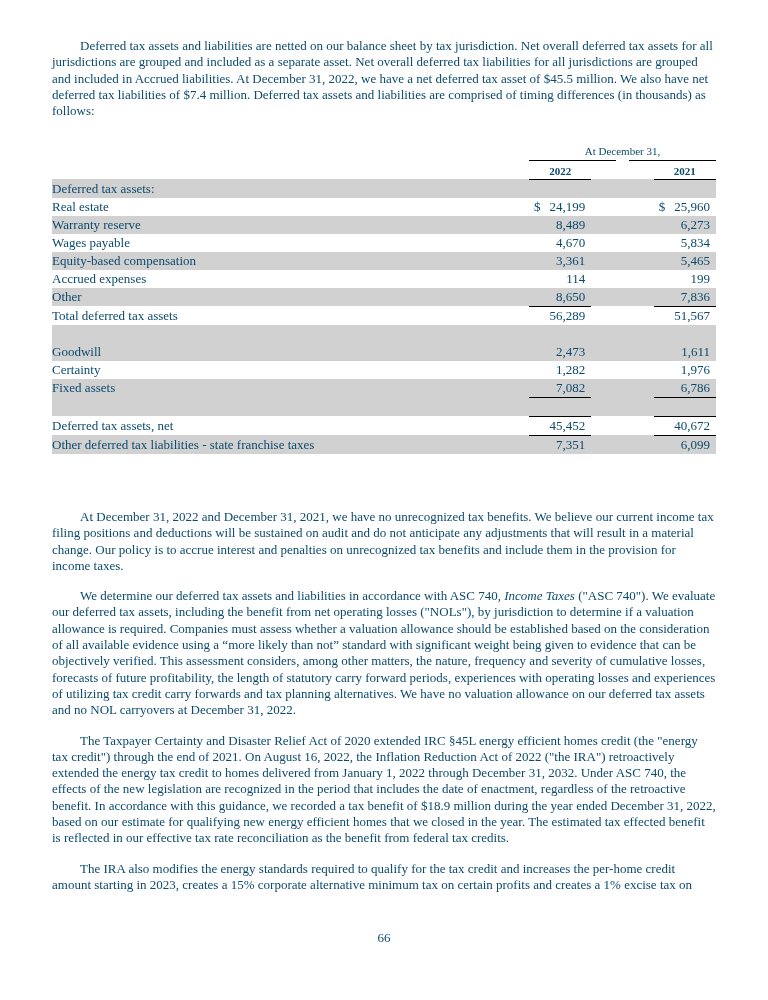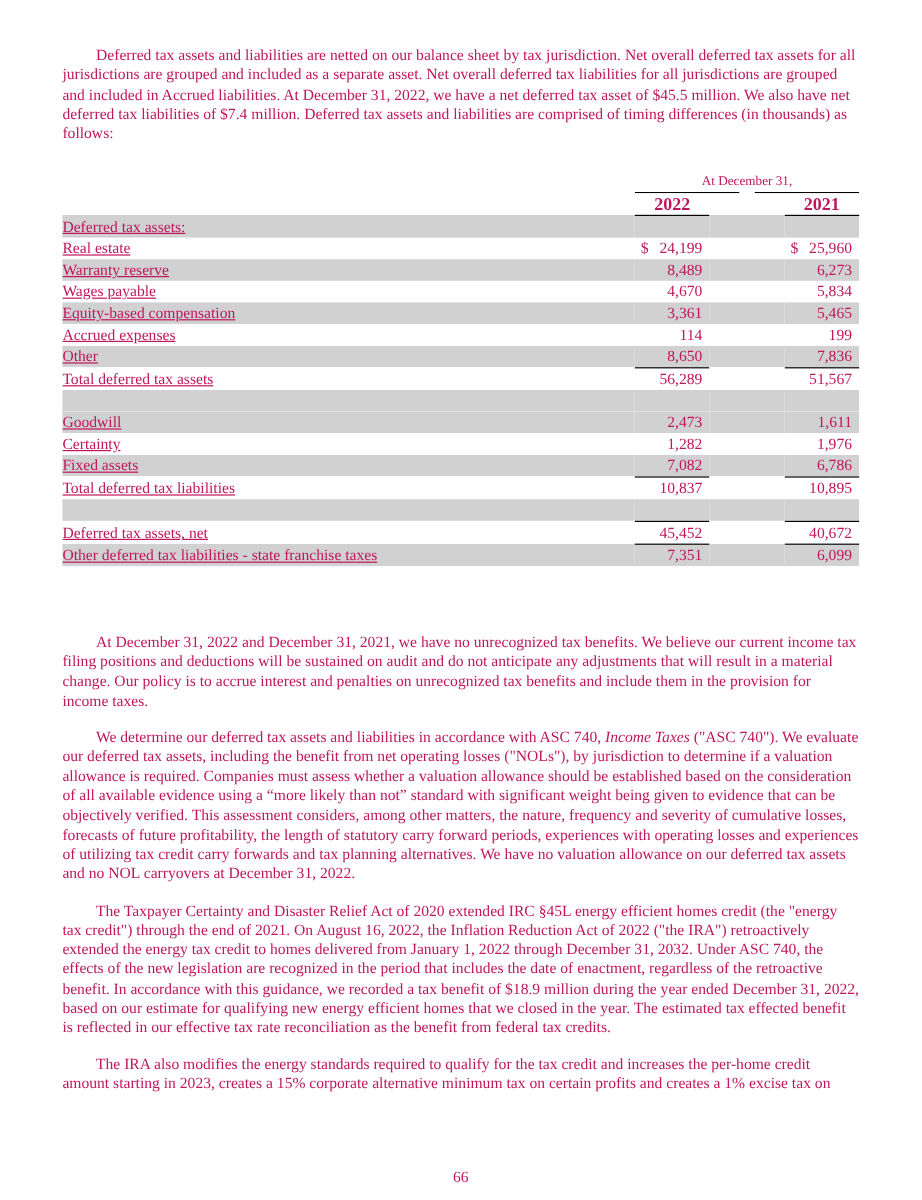--- a/index.html
+++ b/index.html
@@ -1,21 +1,21 @@
 <!DOCTYPE html>
 <html><head>
 <meta charset="utf-8">
 <style>
   html,body { margin:0; padding:0; background:#fff; }
   .page {
     position:relative;
     width:768px; height:1000px;
     background:#fff;
     font-family:"Liberation Serif", serif;
-    color:#be185d;
+    color:#0c4a6e;
     overflow:hidden;
   }
   .content {
     position:absolute;
     left:52px; top:38px;
     width:664px;
   }
   p.body-para {
     font-size:13px;
     line-height:16.3px;
@@ -33,21 +33,21 @@
   }
   .fin-table td {
     padding:0;
     height:18px;
     font-size:13px;
     line-height:18px;
     vertical-align:bottom;
     white-space:nowrap;
     overflow:hidden;
   }
-  td.lbl  { width:477px;text-decoration:underline; }
+  td.lbl  { width:477px; }
   td.num  { width:87px; }
   td.gap  { width:13px; }
   .ind0 { padding-left:0; }
   .ind1 { padding-left:27px; }
   .ind2 { padding-left:54px; }
   .cell {
     display:flex;
     justify-content:space-between;
     align-items:flex-end;
     padding:0 6px 0 5px;
@@ -61,28 +61,28 @@
     font-weight:normal;
     font-size:11px;
     line-height:13px;
     text-align:center;
   }
   .hdr-seg { display:flex; gap:13px; margin-top:2px; }
   .hdr-seg span { flex:1; height:0; border-bottom:1px solid #000; }
   td.yr {
     text-align:center;
     font-weight:bold;
-    font-size:15px;
+    font-size:11px;
     line-height:16px;
     height:16px;
     border-bottom:1px solid #000;
   }
   .page-number {
     position:absolute;
-    left:0; top:973px;
+    left:0; top:930px;
     width:100%;
     text-align:center;
     font-size:13px;
   }
 </style>
 </head>
 <body>
 
 <div class="page">
   <div class="content">
@@ -292,36 +292,20 @@
               </div>
             </td>
             <td class="gap"></td>
             <td class="num">
               <div class="cell">
                 <span></span>
                 <span>6,786</span>
               </div>
             </td>
           </tr>
-          <tr class="">
-            <td class="lbl ind2">Total deferred tax liabilities</td>
-            <td class="num">
-              <div class="cell">
-                <span></span>
-                <span>10,837</span>
-              </div>
-            </td>
-            <td class="gap"></td>
-            <td class="num">
-              <div class="cell">
-                <span></span>
-                <span>10,895</span>
-              </div>
-            </td>
-          </tr>
           <tr class="shaded b-bottom">
             <td class="lbl ind0"></td>
             <td class="num">
               <div class="cell">
                 <span></span>
                 <span></span>
               </div>
             </td>
             <td class="gap"></td>
             <td class="num">

